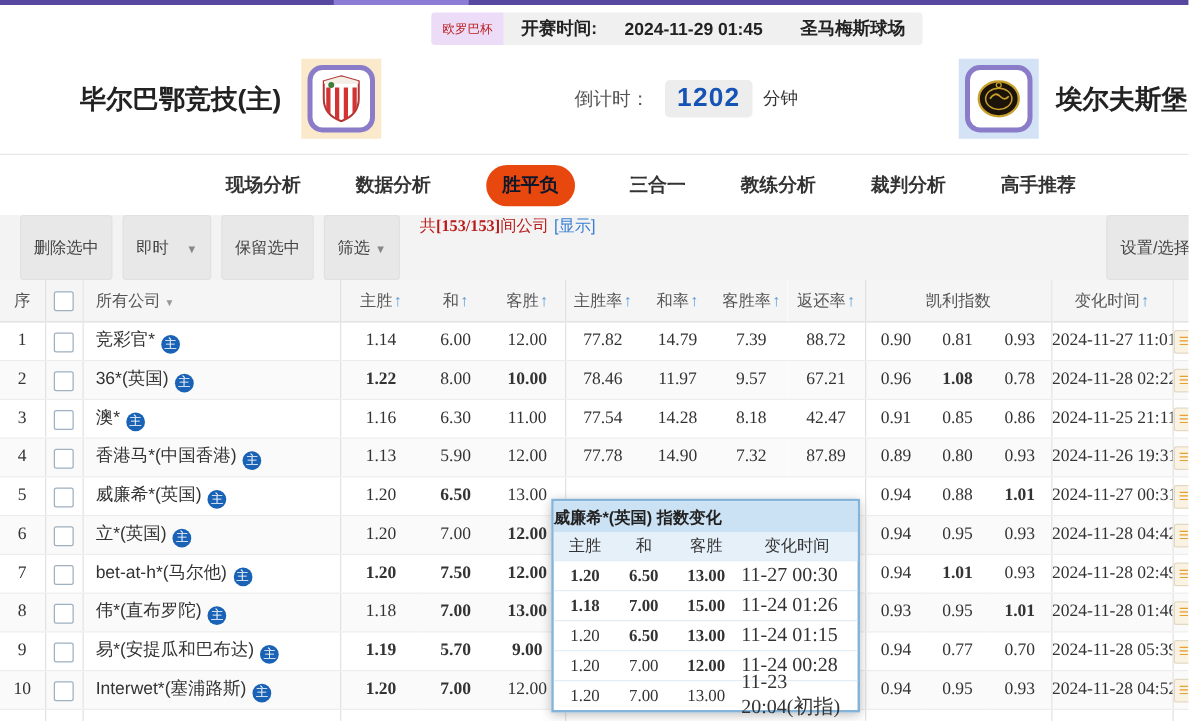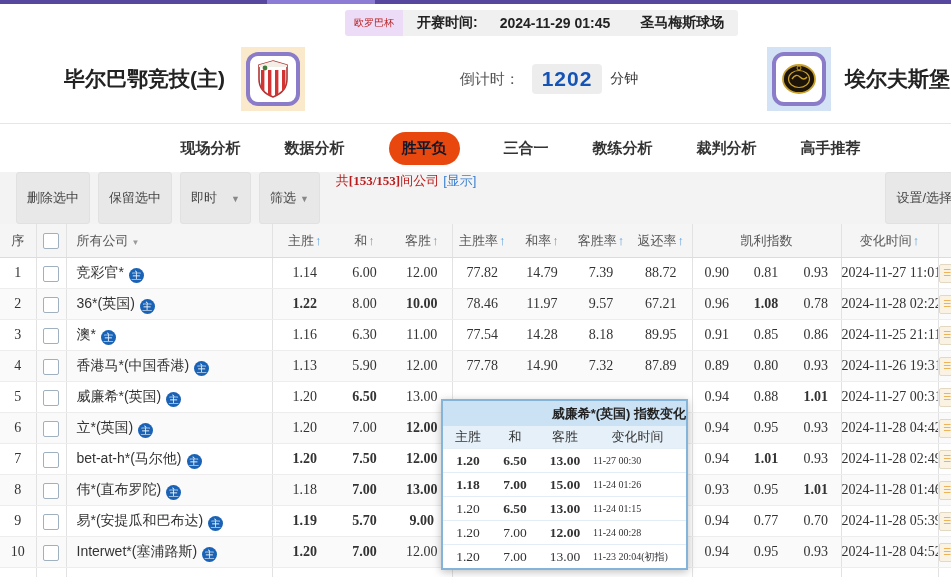--- a/index.html
+++ b/index.html
@@ -61,26 +61,26 @@
   .th-company{text-align:left !important;padding-left:10px !important;}
   .mbadge{display:inline-block;width:15px;height:15px;line-height:15px;border-radius:50%;background:#1a62b5;color:#fff;font-size:10px;text-align:center;margin-left:5px;vertical-align:-2px;}
   .arr{color:#5e9fd8;font-weight:bold;margin-left:1px;}
   .hdr-caret{color:#999;font-size:8px;margin-left:3px;}
   .cbox{display:inline-block;width:14px;height:14px;background:#fff;border:1px solid #9fb0c0;border-radius:2px;vertical-align:middle;}
   .mini{display:inline-block;width:15px;height:17px;line-height:17px;background:#faf3e3;border:1px solid #e3d9c3;border-radius:2px;color:#e8a030;font-size:9px;text-align:center;}
   .extra{overflow:hidden;}
 
   
   .popup{position:absolute;left:441px;top:399px;width:243px;background:#fff;border:2px solid #85b4da;box-shadow:0 2px 8px rgba(0,0,0,.25);z-index:10;}
-  .popup-title{height:25px;line-height:25px;background:#cbe2f4;text-align:right;font-size:13px;font-weight:bold;color:#222;}
+  .popup-title{height:25px;line-height:25px;background:#cbe2f4;text-align:left;font-size:13px;font-weight:bold;color:#222;}
   .popup-head{display:flex;height:22px;background:#e6f0f9;align-items:center;font-size:13px;color:#333;}
   .popup-row{display:flex;height:23px;align-items:center;border-top:1px solid #e3edf5;}
   .pc{text-align:center;font-family:"Liberation Serif","DejaVu Serif",serif;font-size:13.5px;color:#333;}
   .pc1{width:50px;}.pc2{width:44px;}.pc3{width:56px;}
-  .pc4{width:89px;text-align:left;font-size:10px;}
+  .pc4{width:89px;text-align:left;font-size:16px;}
   .popup-head .pc{font-family:"Liberation Sans",sans-serif;font-size:13px;}
   .popup-head .pc4{text-align:center;}
 </style>
 </head>
 <body>
 
 <div id="app">
 
   <div class="topstrip">
       <span class="seg"></span>
@@ -138,22 +138,22 @@
       <span class="tab">数据分析</span>
       <span class="tab active">胜平负</span>
       <span class="tab">三合一</span>
       <span class="tab">教练分析</span>
       <span class="tab">裁判分析</span>
       <span class="tab">高手推荐</span>
     </div>
 
   <div class="toolbar">
     <button class="tbtn">删除选中</button>
+    <button class="tbtn"><span>即时</span><span class="caret sp">▼</span></button>
     <button class="tbtn">保留选中</button>
-    <button class="tbtn"><span>即时</span><span class="caret sp">▼</span></button>
     <button class="tbtn"><span>筛选</span><span class="caret" style="margin-left:4px">▼</span></button>
     <span class="count-text"><span>共</span><b>[153/153]</b><span>间公司</span></span>
     <span class="show-link">[显示]</span>
     <button class="tbtn settings-btn">设置/选择</button>
   </div>
 
   <table class="odds-table">
     <colgroup>
       <col style="width:36px">
         <col style="width:30px">
@@ -226,21 +226,21 @@
         <tr>
           <td class="num">3</td>
           <td class="dv"><span class="cbox"></span></td>
           <td class="dv company-cell"><span>澳*</span><span class="mbadge">主</span></td>
           <td class="num  dv">1.16</td>
           <td class="num ">6.30</td>
           <td class="num ">11.00</td>
           <td class="num dv">77.54</td>
           <td class="num">14.28</td>
           <td class="num">8.18</td>
-          <td class="num">89.95</td>
+          <td class="num">42.47</td>
           <td class="num  dv">0.91</td>
           <td class="num ">0.85</td>
           <td class="num ">0.86</td>
           <td class="num time dv">2024-11-25 21:11</td>
           <td class="dv extra"><span class="mini">☰</span></td>
         </tr>
         <tr>
           <td class="num">4</td>
           <td class="dv"><span class="cbox"></span></td>
           <td class="dv company-cell"><span>香港马*(中国香港)</span><span class="mbadge">主</span></td>

